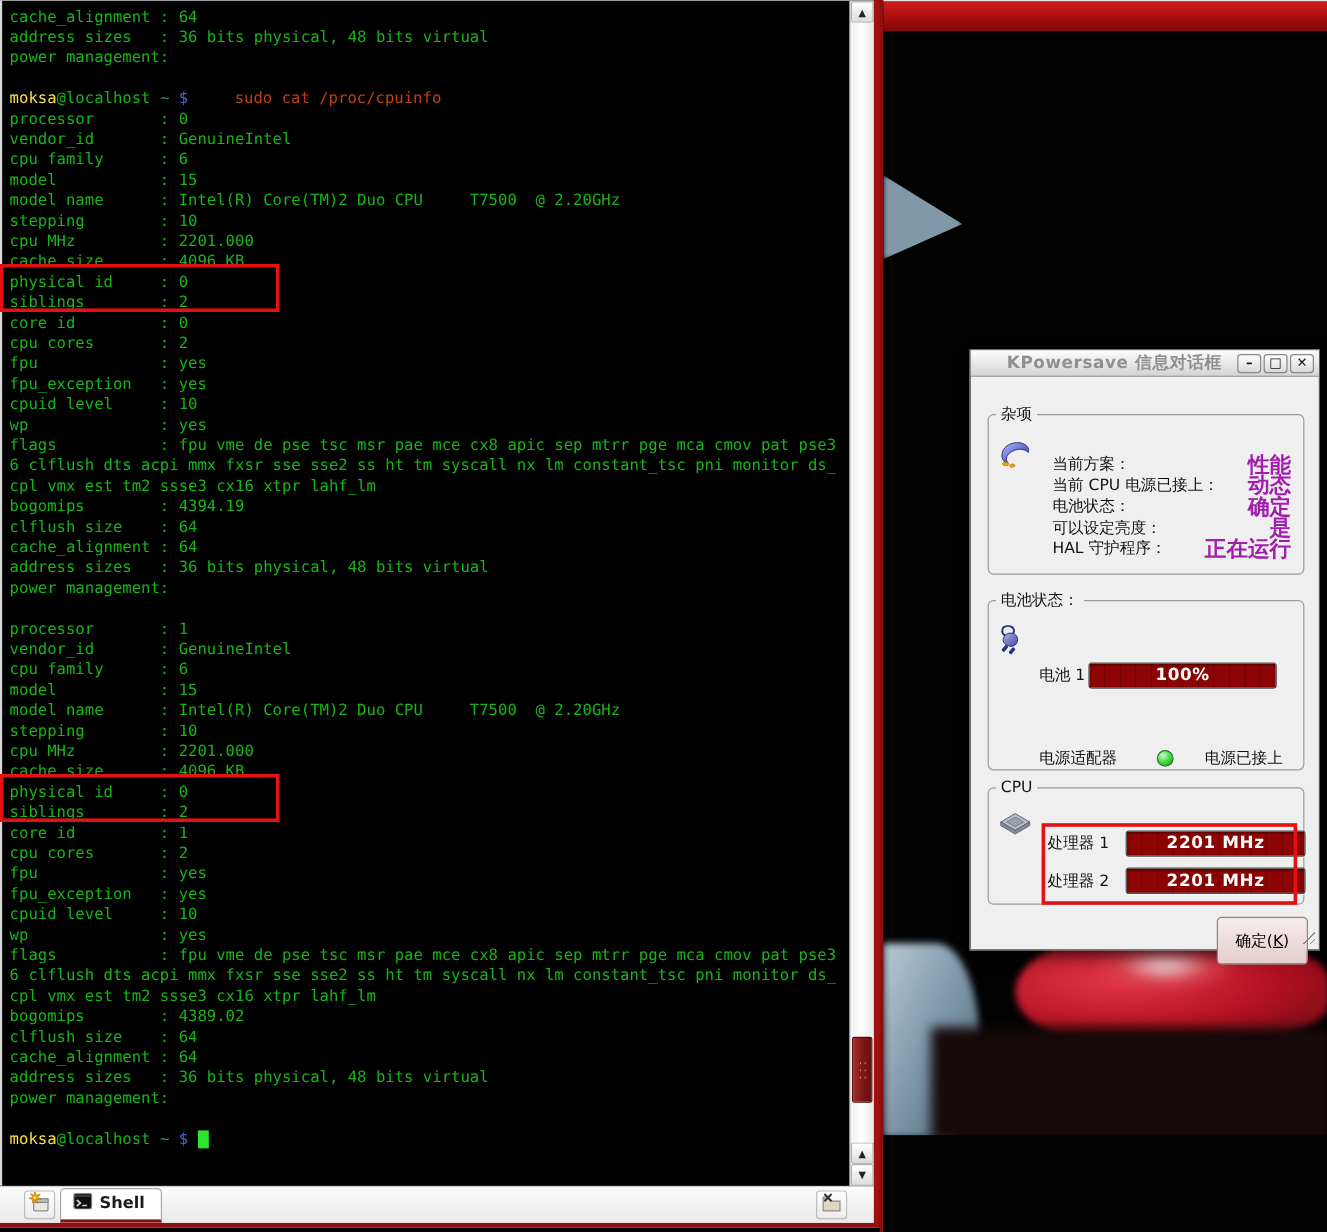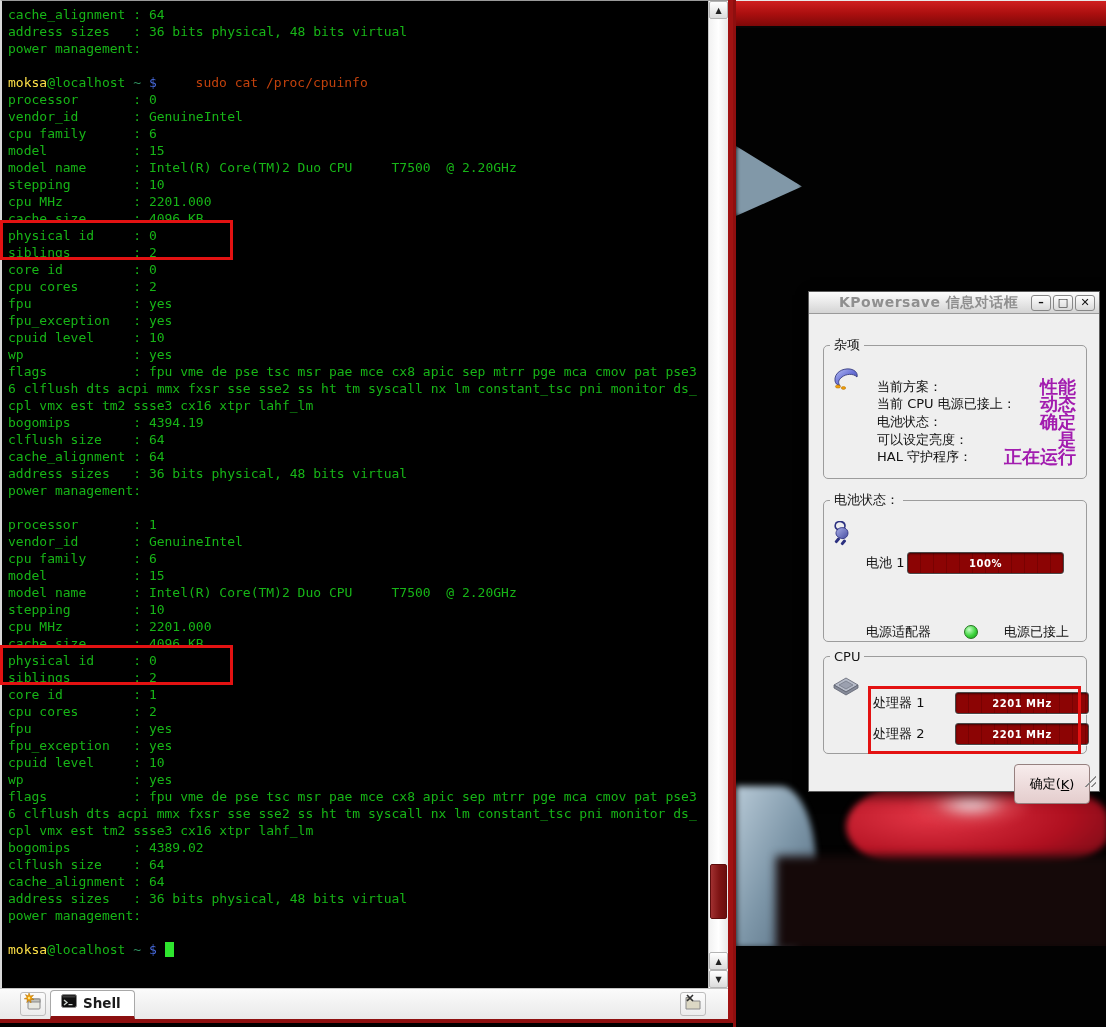--- a/index.html
+++ b/index.html
@@ -134,37 +134,37 @@
   .misc-label { font-size:13px; color:#111; }
   .misc-value { font-size:18px; font-weight:bold; color:#a21caf; }
 
   .batt-row { position:absolute; left:42px; top:43px; display:flex; align-items:center; }
   .batt-label { font-size:13px; color:#111; width:41px; }
   .bar {
     height:22px; border:1px solid #4a4a4a; border-radius:3px;
     background:repeating-linear-gradient(90deg,#8c0404 0 12px,#790202 12px 13px);
     box-shadow:inset 0 1px 2px rgba(0,0,0,.55), 0 1px 0 rgba(255,255,255,.7);
     display:flex; align-items:center; justify-content:center;
-    color:#fff; font-size:10px; font-weight:bold; letter-spacing:.5px;
+    color:#fff; font-size:14px; font-weight:bold; letter-spacing:.5px;
   }
   .batt-bar { width:157px; }
   .adapter-row { position:absolute; left:42px; top:114px; display:flex; align-items:center; }
   .adapter-label { font-size:13px; color:#111; }
   .led {
     width:14px; height:14px; border-radius:50%; margin-left:33px;
     background:radial-gradient(circle at 35% 30%, #c6ffc6, #3dd43d 55%, #169416);
     border:1px solid #23771f;
   }
   .adapter-status { font-size:13px; color:#111; margin-left:26px; }
 
   .cpu-row { position:absolute; left:49px; display:flex; align-items:center; }
   .cpu-row-1 { top:28px; }
   .cpu-row-2 { top:59px; }
   .cpu-label { font-size:13px; color:#111; width:60px; }
-  .cpu-bar { width:134px; margin-left:22px; }
+  .cpu-bar { width:150px; margin-left:5px; }
   .hl-cpu { position:absolute; left:44px; top:22px; width:213px; height:68px; border:3px solid #e31212; pointer-events:none; }
 
   .ok-btn {
     position:absolute; left:205px; top:450px; width:76px; height:40px;
     border:1px solid #96807f; border-radius:4px;
     background:linear-gradient(#f7ecec,#e4cdcd); font-size:13px; color:#000;
     display:flex; align-items:center; justify-content:center; cursor:pointer;
     font-family:"DejaVu Sans", sans-serif;
   }
   .resize-grip {

